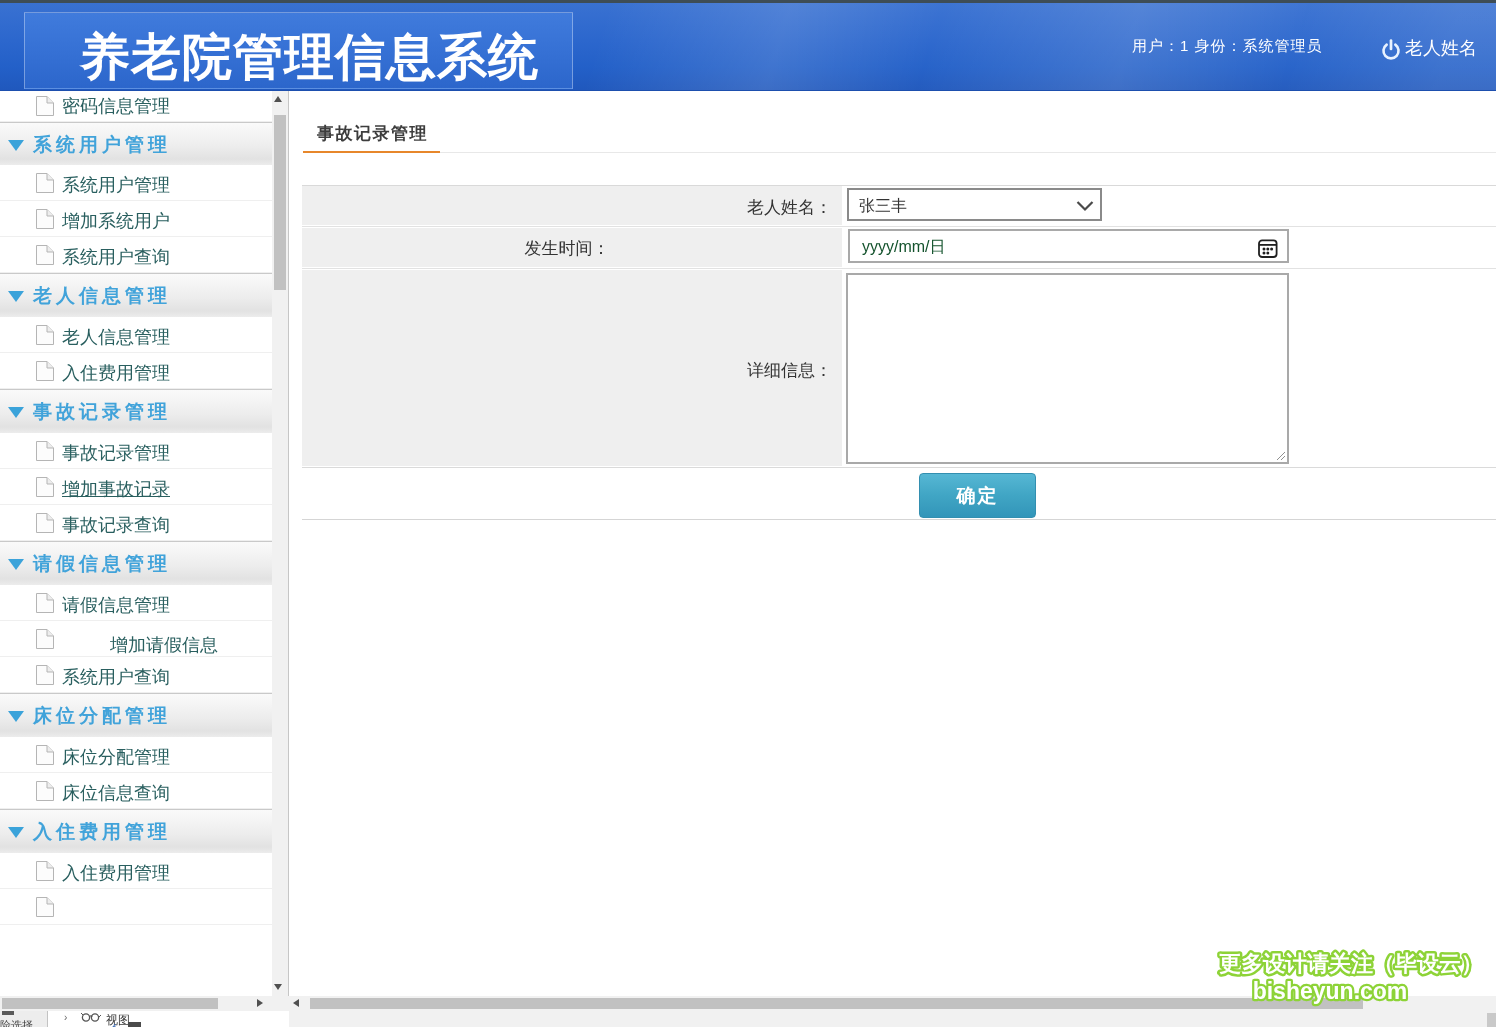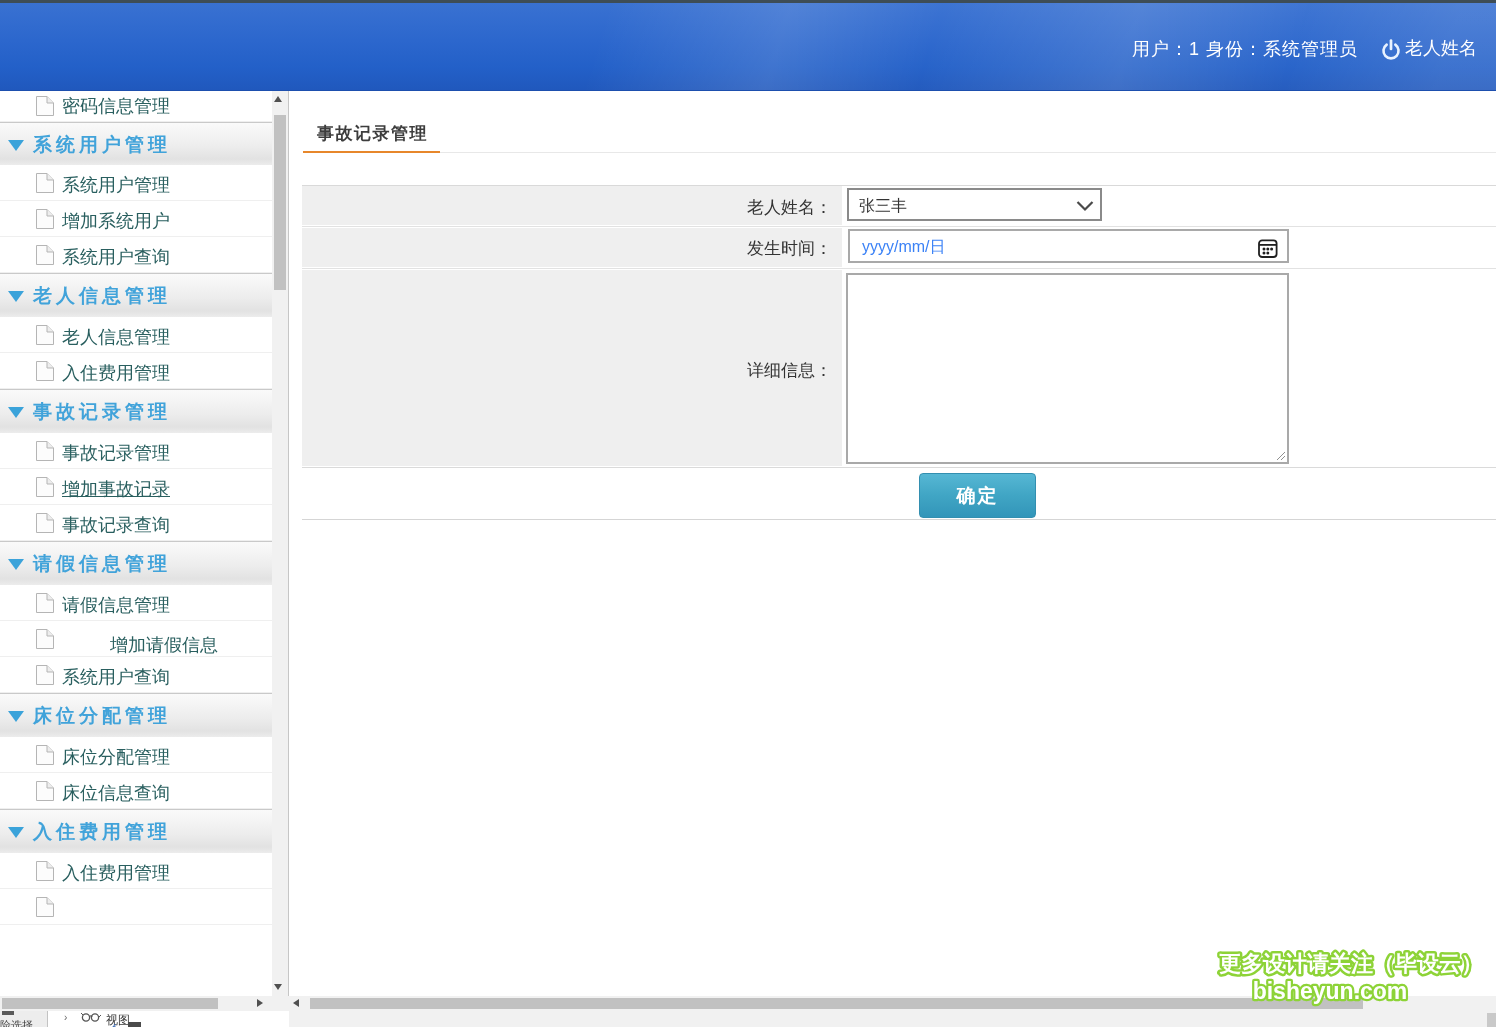--- a/index.html
+++ b/index.html
@@ -12,21 +12,21 @@
     border-bottom:1px solid #1d4fae; overflow:hidden; }
   #topstrip { position:absolute; left:0; top:0; width:1496px; height:3px; background:#3e4d56; }
   #hdrstreak { position:absolute; left:0; top:0; width:1496px; height:91px;
     background:linear-gradient(107deg, rgba(255,255,255,0) 40%, rgba(255,255,255,0.13) 52%, rgba(255,255,255,0.02) 62%, rgba(255,255,255,0.14) 75%, rgba(255,255,255,0.03) 86%, rgba(255,255,255,0.12) 96%);
   }
   #banner { position:absolute; left:24px; top:12px; width:549px; height:77px;
     background:linear-gradient(180deg,#407bdc 0%,#3570d4 55%,#2c66cb 100%);
     border:1px solid rgba(255,255,255,0.35); border-bottom-color:rgba(255,255,255,0.15); }
   #title { position:absolute; left:55px; top:11px; color:#fff; font-size:50px; font-weight:bold;
     letter-spacing:1px; white-space:nowrap; }
-  #hdr-user { position:absolute; left:1132px; top:37px; color:#fff; font-size:18px; letter-spacing:1px; white-space:nowrap; }
+  #hdr-user { position:absolute; left:1132px; top:37px; color:#fff; font-size:15px; letter-spacing:1px; white-space:nowrap; }
   #hdr-logout { position:absolute; left:1405px; top:36px; color:#fff; font-size:18px; white-space:nowrap; }
   
   #sidebar { position:absolute; left:0; top:91px; width:272px; height:905px; background:#fff; overflow:hidden; }
   .mi { position:relative; width:272px; height:36px; }
   .mi .tx { position:absolute; left:62px; top:7px; font-size:18px; color:#295f5f; white-space:nowrap; }
   .mi .sep { position:absolute; left:0; bottom:0; width:272px; height:1px; background:#efefef; }
   .cat { position:relative; width:272px; border-top:1px solid #c9c9c9;
      background:linear-gradient(180deg,#fafafa 0%,#ededed 55%,#e2e2e2 86%,#ececec 100%); }
   .cat .tri { position:absolute; left:8px; width:0; height:0;
      border-left:8px solid transparent; border-right:8px solid transparent; border-top:11px solid #3ba3da; }
@@ -47,20 +47,23 @@
     background:linear-gradient(180deg,#56b7d4 0%,#41a6c5 48%,#3295b9 100%);
     border:1px solid #338fb0; color:#fff; font-size:19px; font-weight:bold;
     text-align:center; line-height:43px; letter-spacing:2px; }
   
   #wm { position:absolute; left:1100px; top:940px; z-index:50; }
 </style>
 </head>
 <body>
 <div id="header">
   <div id="hdrstreak"></div>
+  <div id="banner">
+      <div id="title">养老院管理信息系统</div>
+    </div>
   <div id="topstrip"></div>
   <div id="hdr-user">用户：1 身份：系统管理员</div>
   <svg class="abs" style="left:1380px; top:39px;" width="22" height="22" viewBox="0 0 21 21">
     <path d="M 14.6 5.4 A 7.2 7.2 0 1 1 6.4 5.4" fill="none" stroke="#e9f2ff" stroke-width="2.5" stroke-linecap="round"></path>
     <line x1="10.5" y1="1.5" x2="10.5" y2="9.5" stroke="#e9f2ff" stroke-width="2.6" stroke-linecap="round"></line>
   </svg>
   <div id="hdr-logout">老人姓名</div>
 </div>
 
 <div id="sidebar">
@@ -229,32 +232,32 @@
 <div class="line" style="left:302px;top:185px;width:1194px;height:1px;background:#d9d9d9"></div>
 <div class="cell" style="left:302px;top:186px;width:540px;height:39px"></div>
 <div class="line" style="left:302px;top:226px;width:1194px;height:1px;background:#e2e2e2"></div>
 <div class="cell" style="left:302px;top:228px;width:540px;height:39px"></div>
 <div class="line" style="left:302px;top:268px;width:1194px;height:1px;background:#e2e2e2"></div>
 <div class="cell" style="left:302px;top:270px;width:540px;height:196px"></div>
 <div class="line" style="left:302px;top:467px;width:1194px;height:1px;background:#dadada"></div>
 <div class="line" style="left:302px;top:519px;width:1194px;height:1px;background:#d5d5d5"></div>
 
 <div class="lbl" style="left:302px;top:196px;">老人姓名：</div>
-<div class="lbl" style="left:302px;top:237px;">发生时间：</div>
+<div class="lbl" style="left:302px;top:237px;text-align:center;">发生时间：</div>
 <div class="lbl" style="left:302px;top:359px;">详细信息：</div>
 
 <div class="inp" style="left:847px;top:188px;width:255px;height:33px;border-color:#8a8a8a">
   <div style="position:absolute;left:10px;top:0;line-height:31px;font-size:16px;color:#333">张三丰</div>
   <svg style="position:absolute;left:226px;top:9px" width="20" height="14" viewBox="0 0 20 14">
     <polyline points="2.5,3 10,10.5 17.5,3" fill="none" stroke="#4a4a4a" stroke-width="2.2"></polyline>
   </svg>
 </div>
 
 <div class="inp" style="left:848px;top:229px;width:441px;height:34px;border-color:#a9a9a9">
-  <div style="position:absolute;left:12px;top:0;line-height:32px;font-size:16px;color:#3b82f6">yyyy/mm/日</div>
+  <div style="position:absolute;left:12px;top:0;line-height:32px;font-size:16px;color:#14532d">yyyy/mm/日</div>
   <svg style="position:absolute;left:408px;top:8px" width="20" height="20" viewBox="0 0 20 20">
     <rect x="1" y="1.4" width="17.6" height="16.6" rx="3.2" fill="none" stroke="#1f1f1f" stroke-width="1.8"></rect>
     <line x1="1.2" y1="5.9" x2="18.4" y2="5.9" stroke="#1f1f1f" stroke-width="1.8"></line>
     <g fill="#1f1f1f">
       <circle cx="6" cy="9.9" r="1.5"></circle>
         <circle cx="9.8" cy="9.9" r="1.5"></circle>
         <circle cx="13.6" cy="9.9" r="1.5"></circle>
       <circle cx="6" cy="13.9" r="1.5"></circle>
         <circle cx="9.8" cy="13.9" r="1.5"></circle>
     </g>

